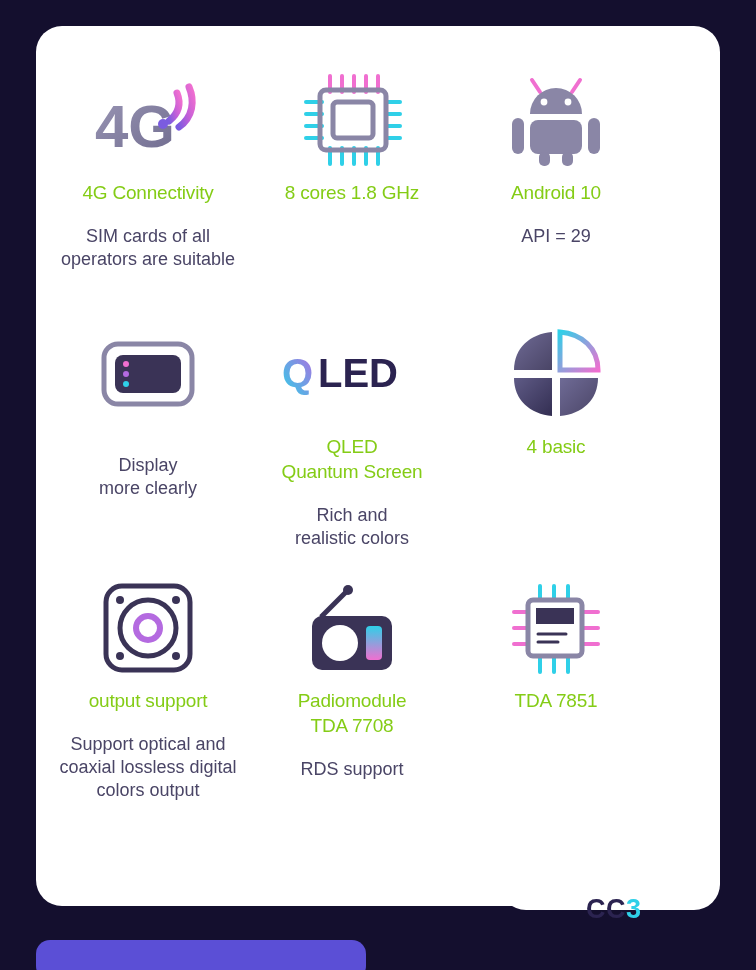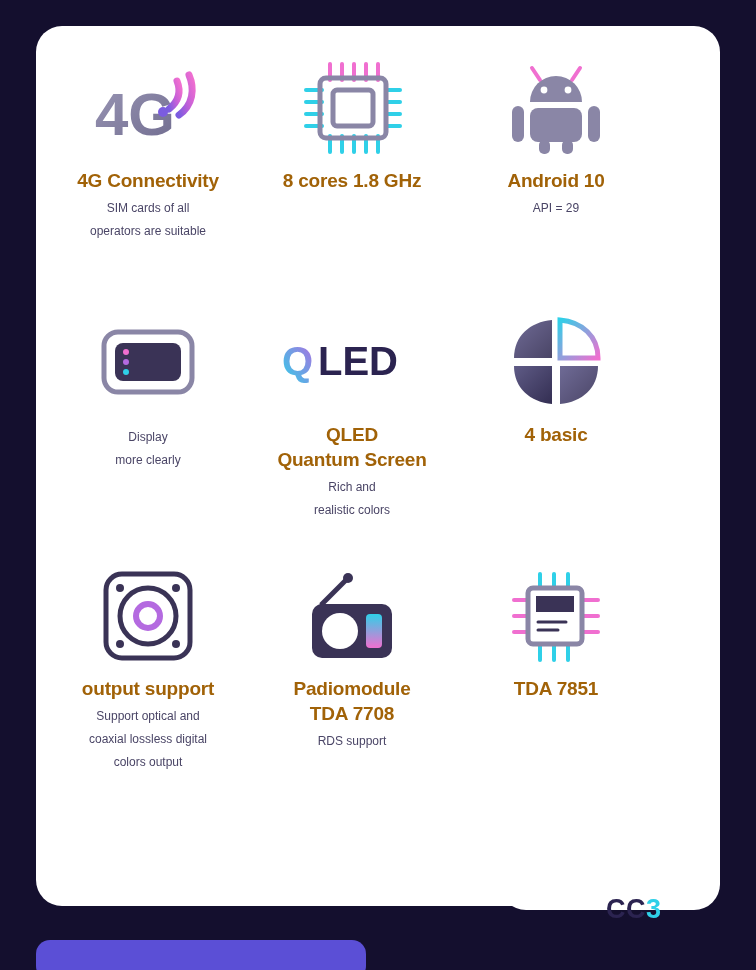--- a/index.html
+++ b/index.html
@@ -43,21 +43,21 @@
     left: 36px;
     top: 940px;
     width: 330px;
     height: 40px;
     background: #5b4fd6;
     border-radius: 14px;
   }
   .grid {
     position: absolute;
     left: 36px;
-    top: 18px;
+    top: 30px;
     width: 632px;
     height: 880px;
     display: grid;
     grid-template-columns: repeat(3, 1fr);
     grid-template-rows: 254px 254px 300px;
     padding: 36px 10px 0 10px;
   }
   .cell {
     display: flex;
     flex-direction: column;
@@ -67,40 +67,39 @@
   }
   .icon-wrap {
     height: 108px;
     display: flex;
     align-items: center;
     justify-content: center;
     margin-bottom: 6px;
   }
   .title {
     font-size: 19px;
-    font-weight: bold;
-    color: #a16207;
+    font-weight: normal;
+    color: #84cc16;
     line-height: 25px;
     letter-spacing: -0.2px;
   }
   .subtitle {
-    margin-top: 4px;
-    font-size: 12px;
+    margin-top: 20px;
+    font-size: 18px;
     color: #4a4566;
     line-height: 23px;
   }
   
   #logo {
     position: absolute;
     left: 586px;
     top: 894px;
     font-size: 27px;
     font-weight: bold;
     letter-spacing: 0.5px;
-    margin-left: 20px;
   }
   .logo-dark { color: #2b2350; }
   .logo-cyan { color: #2fd0e8; }
 
   
   .ic { display:block; }
 </style>
 </head>
 <body>
 

